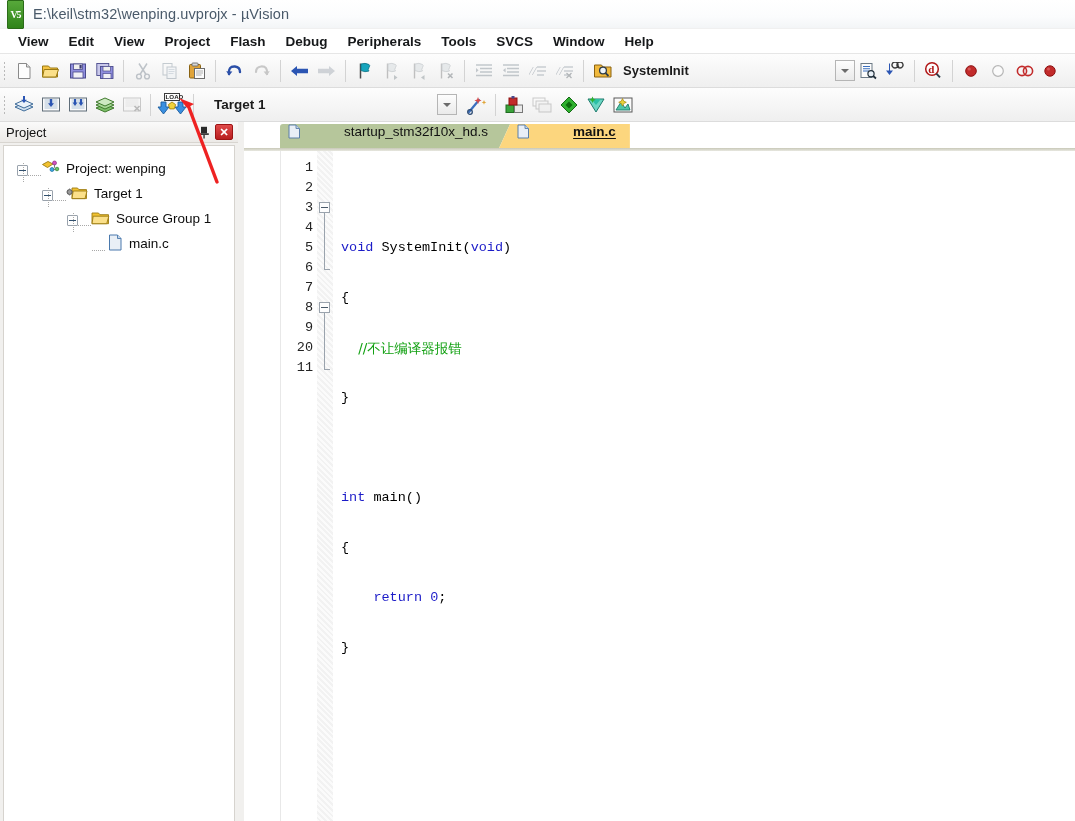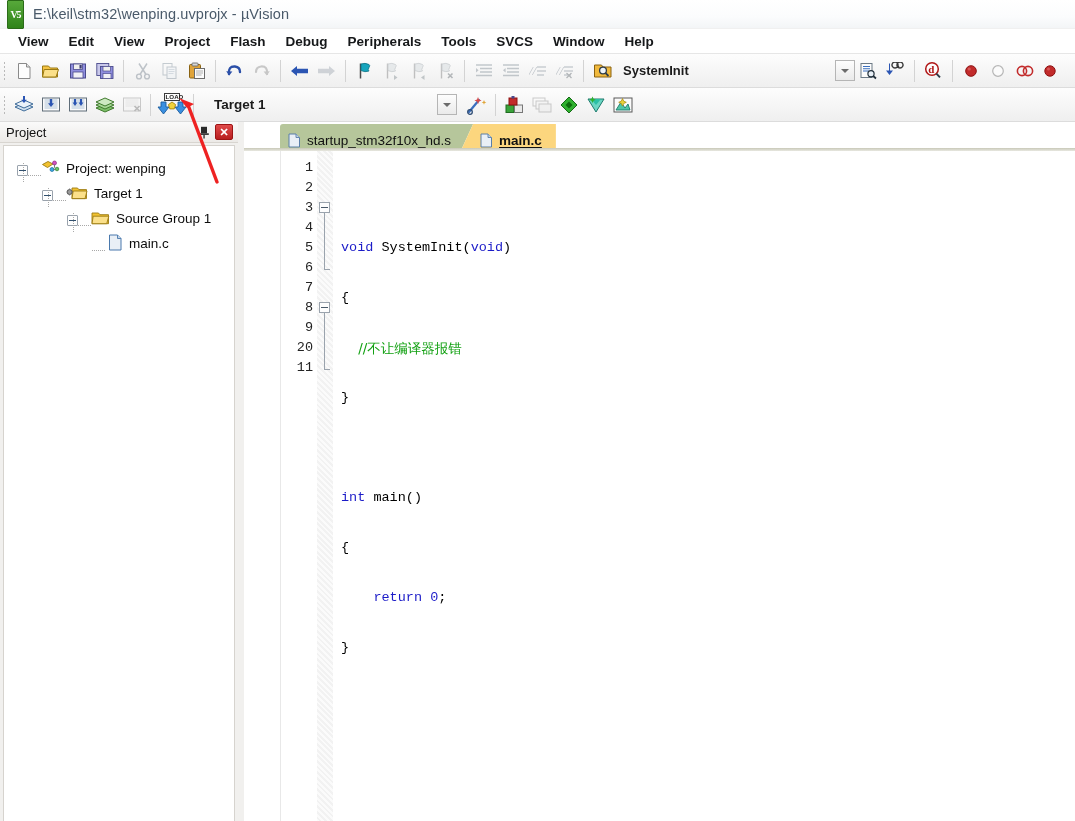--- a/index.html
+++ b/index.html
@@ -270,26 +270,27 @@
     align-items: flex-end;
     background: #ffffff;
     flex: 0 0 auto;
     padding-left: 36px;
     box-sizing: border-box;
     position: relative;
   }
   .tab {
     height: 24px;
     display: flex;
-    align-items: flex-end;
+    align-items: flex-start;
     padding: 0 13px 0 8px;
     font-size: 13.5px;
     color: #111;
     position: relative;
     box-sizing: border-box;
+    gap: 37px;
   }
   .tab .tab-label { margin-left: 6px; }
   .tab-inactive {
     background: #b6c69b;
     border-top-left-radius: 3px;
     clip-path: polygon(0 0, 100% 0, calc(100% - 11px) 100%, 0 100%);
     padding-right: 22px;
   }
   .tab-active {
     background: #fcd67e;

